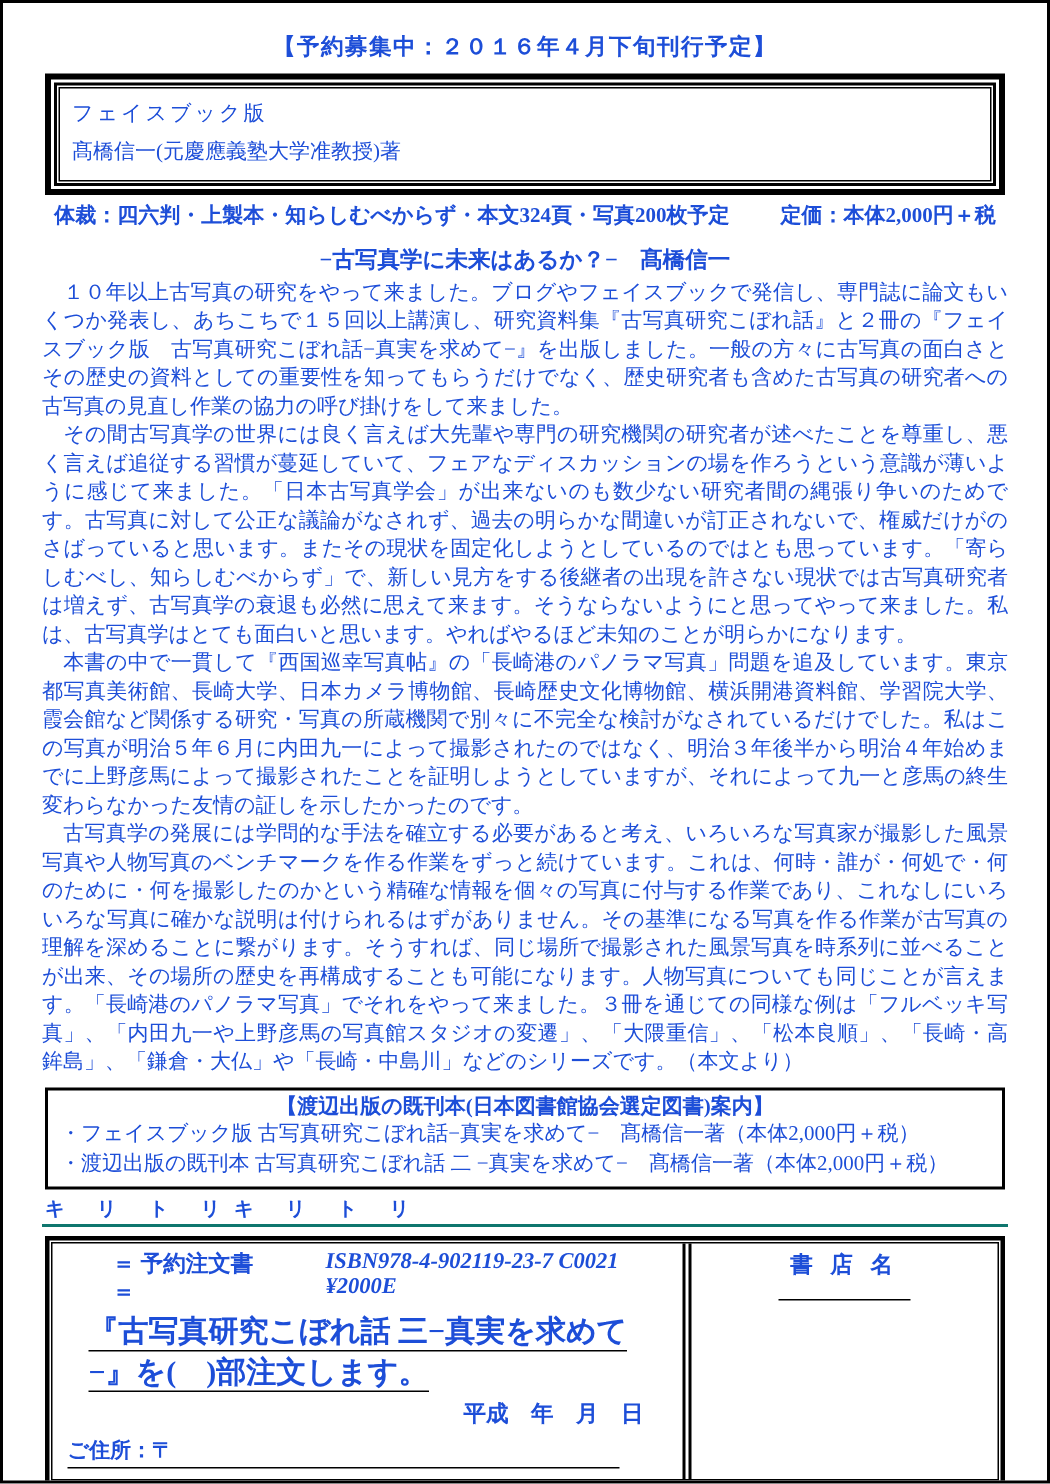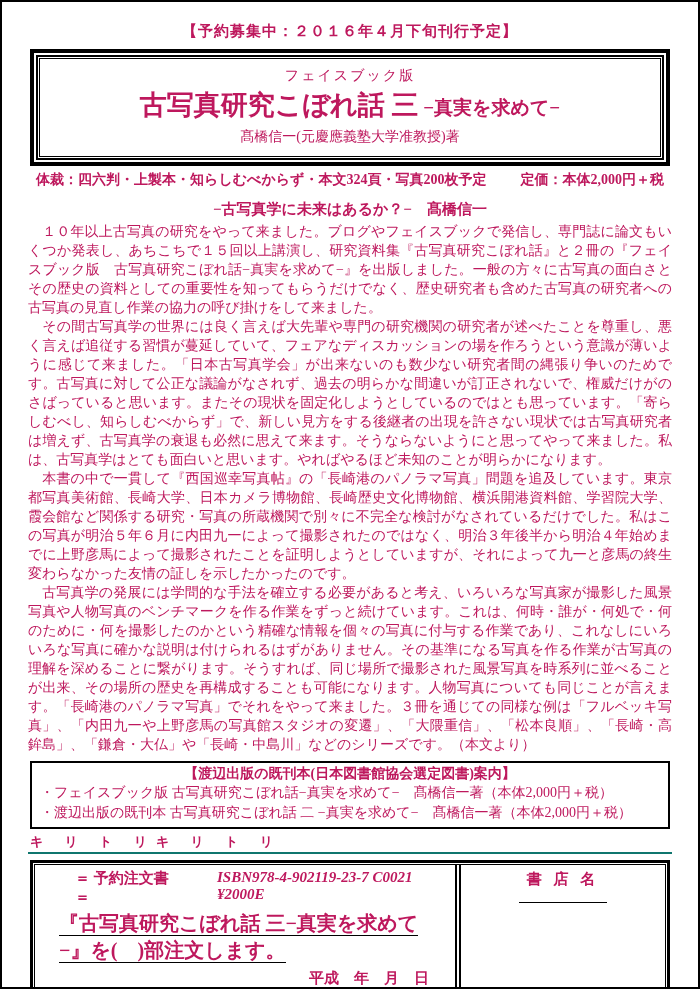--- a/index.html
+++ b/index.html
@@ -1,26 +1,26 @@
 <!DOCTYPE html>
 <html><head>
 <meta charset="utf-8">
 <style>
   * { box-sizing: border-box; }
   html,body { margin:0; padding:0; background:#888; }
   .page {
-    width:700px; height:989px; margin:0 auto; background:#fff; color:#be185d;
+    width:700px; height:989px; margin:0 auto; background:#fff; color:#1d4ed8;
     border:2px solid #000; padding:18px 26px 0;
     font-family:"Liberation Serif","DejaVu Serif",serif; overflow:hidden;
   }
   .preorder { text-align:center; font-weight:bold; font-size:15px; letter-spacing:1px; margin-top:2px; }
 
   .title-box-outer { margin:8px 2px 0; border:4px solid #000; padding:2px; }
   .title-box-mid   { border:2px solid #000; padding:1px; }
-  .title-box-inner { border:1px solid #000; text-align:center; padding:8px 8px 10px; }
+  .title-box-inner { border:1px solid #000; text-align:left; padding:8px 8px 10px; }
   .edition  { font-size:14px; letter-spacing:2px; }
   .book-title { font-size:27px; font-weight:bold; margin-top:5px; line-height:1.15; }
   .subtitle { font-size:19px; }
   .author   { font-size:14px; margin-top:7px; }
 
   .spec-line { display:flex; justify-content:center; gap:34px; font-weight:bold; font-size:14px; margin-top:5px; }
 
   .essay-heading { text-align:center; font-weight:bold; font-size:15px; margin-top:11px; }
   .essay-body { margin-top:3px; font-size:14px; line-height:19px; text-align:justify; }
   .essay-body p { margin:0; }
@@ -51,21 +51,20 @@
 <body>
 
 <div class="page">
 
   <div class="preorder">【予約募集中：２０１６年４月下旬刊行予定】</div>
 
   <div class="title-box-outer">
     <div class="title-box-mid">
       <div class="title-box-inner">
         <div class="edition">フェイスブック版</div>
-        <div class="book-title"><span>古写真研究こぼれ話 三</span><span class="subtitle"> −真実を求めて−</span></div>
         <div class="author">髙橋信一(元慶應義塾大学准教授)著</div>
       </div>
     </div>
   </div>
 
   <div class="spec-line">
     <span>体裁：四六判・上製本・知らしむべからず・本文324頁・写真200枚予定</span>
     <span>定価：本体2,000円＋税</span>
   </div>
 

